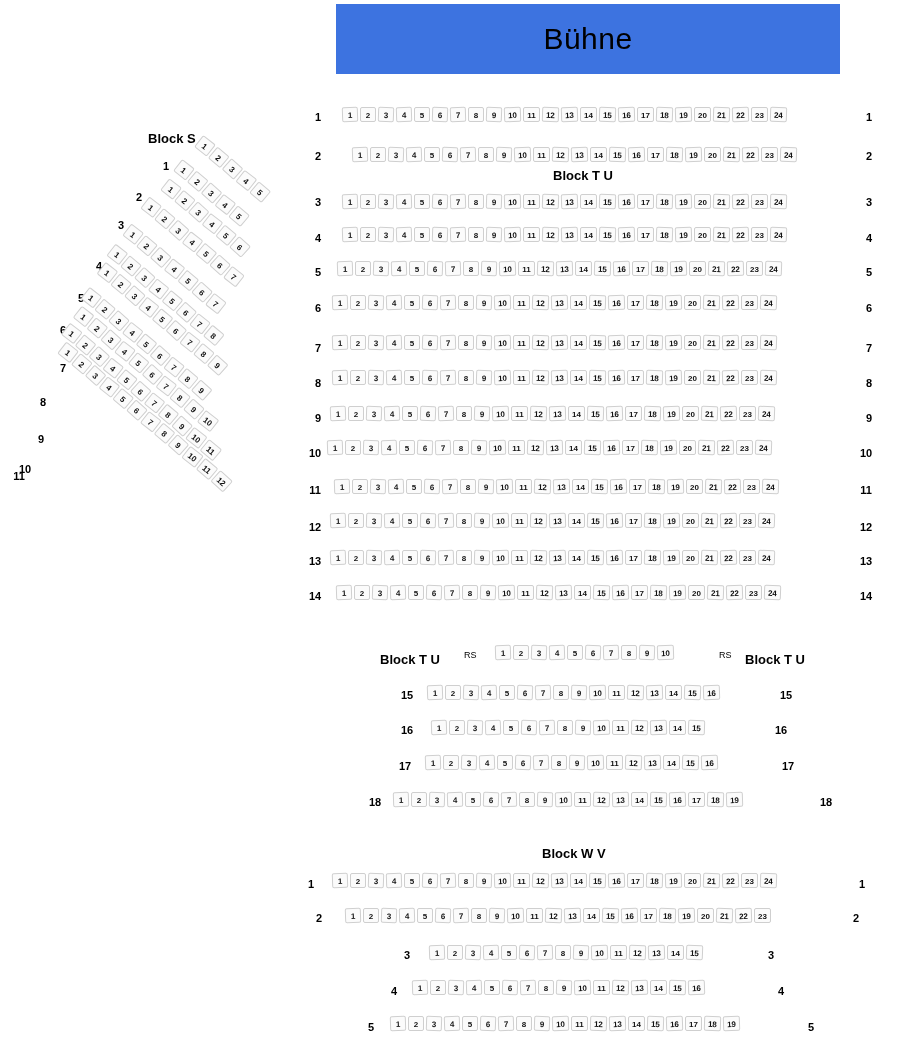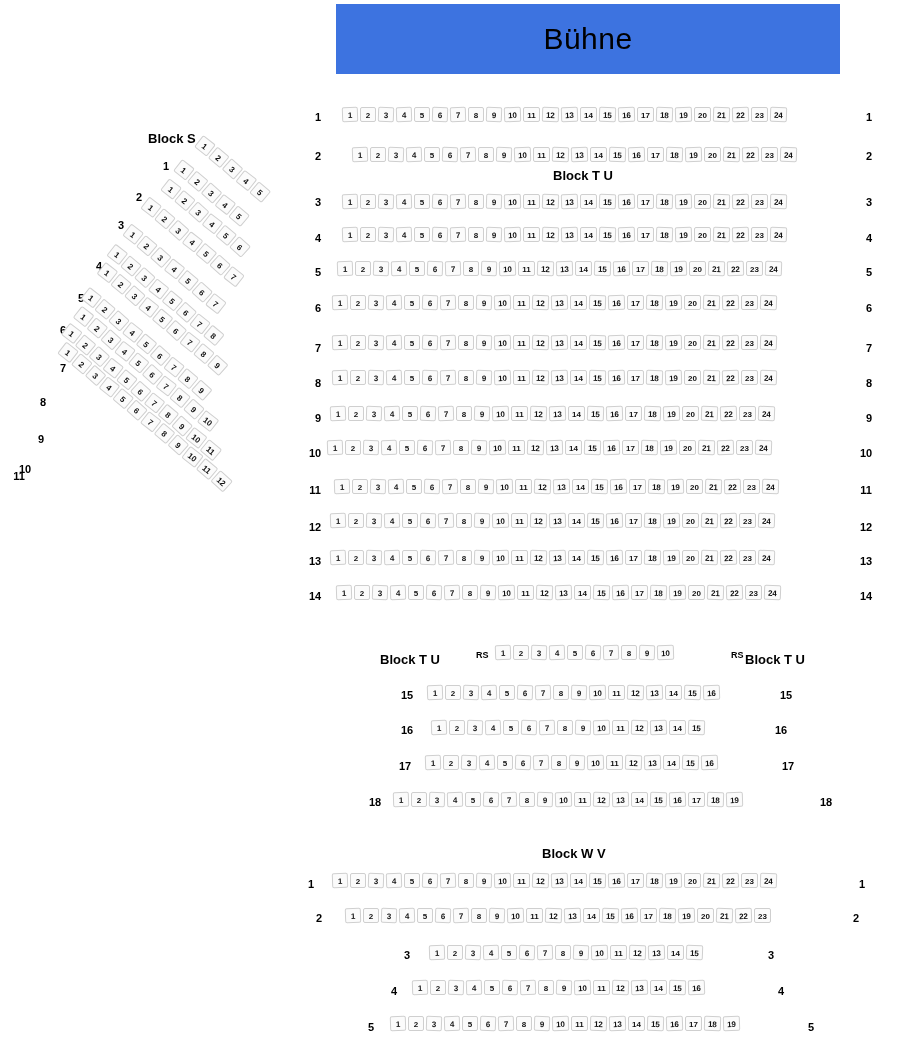--- a/index.html
+++ b/index.html
@@ -31,23 +31,22 @@
   .block-label {
     position: absolute;
     font-size: 13px;
     font-weight: bold;
     color: #000000;
     white-space: nowrap;
   }
   .rs-label {
     position: absolute;
     font-size: 9px;
-    font-weight: bold;
+    font-weight: normal;
     color: #000000;
-    margin-left: 12px;
   }
   .row-num {
     position: absolute;
     font-size: 11px;
     font-weight: bold;
     color: #000000;
     text-align: center;
     width: 22px;
   }
   .seat-row {

